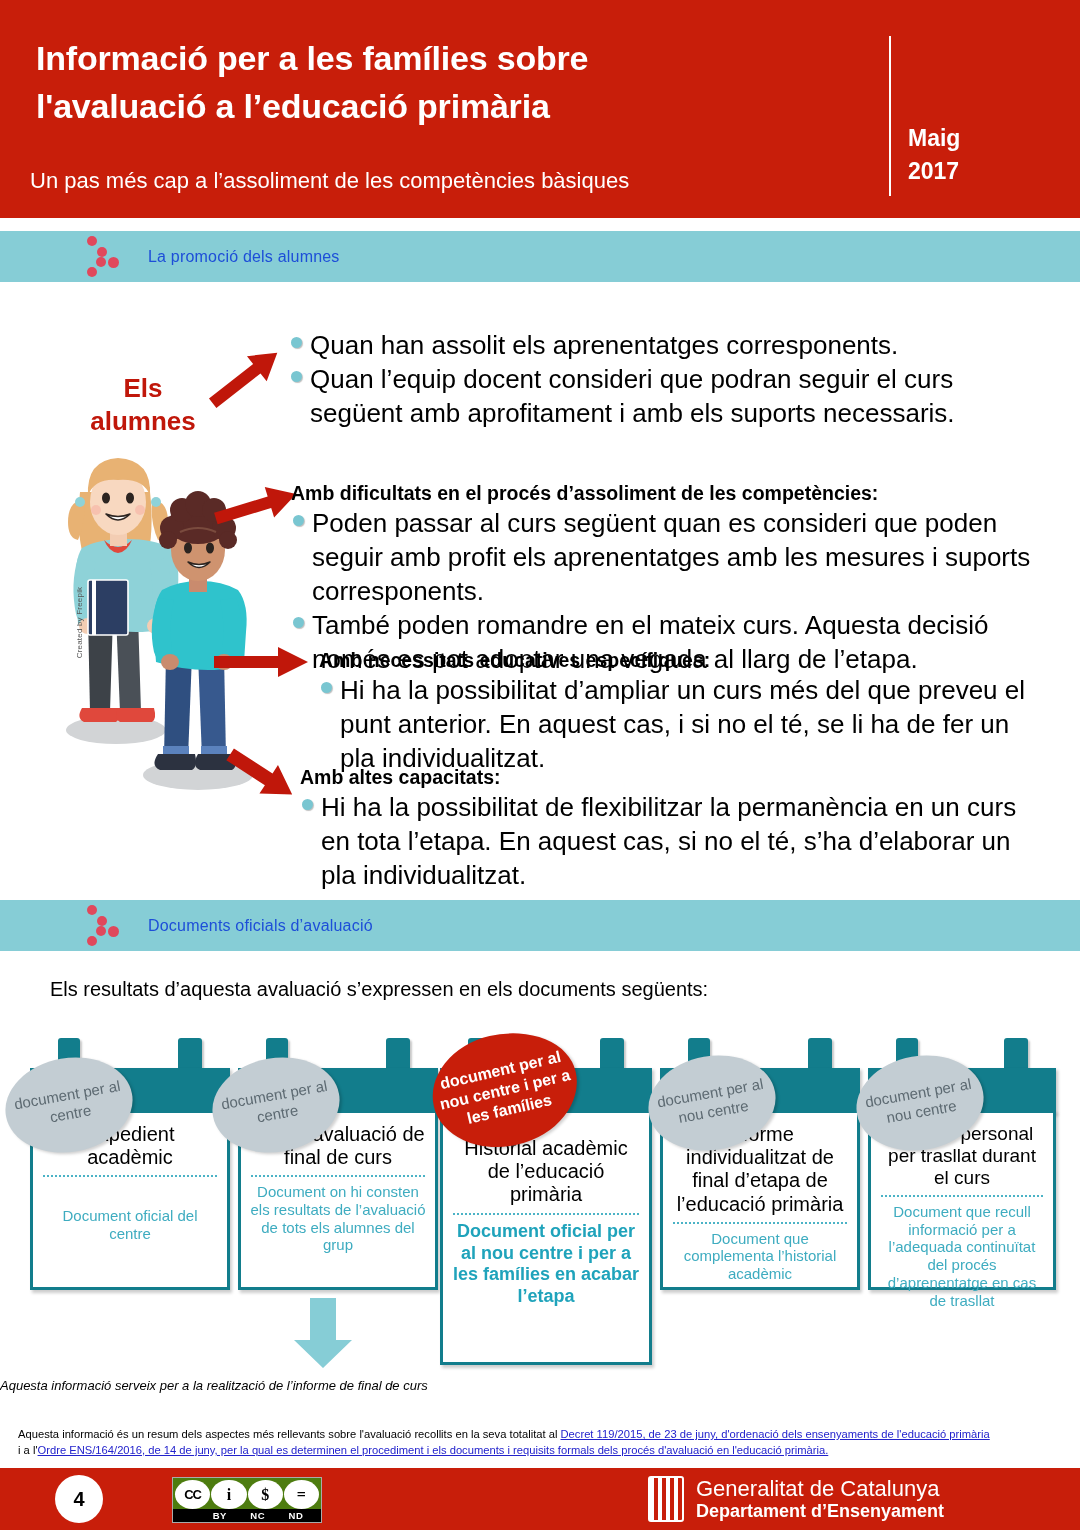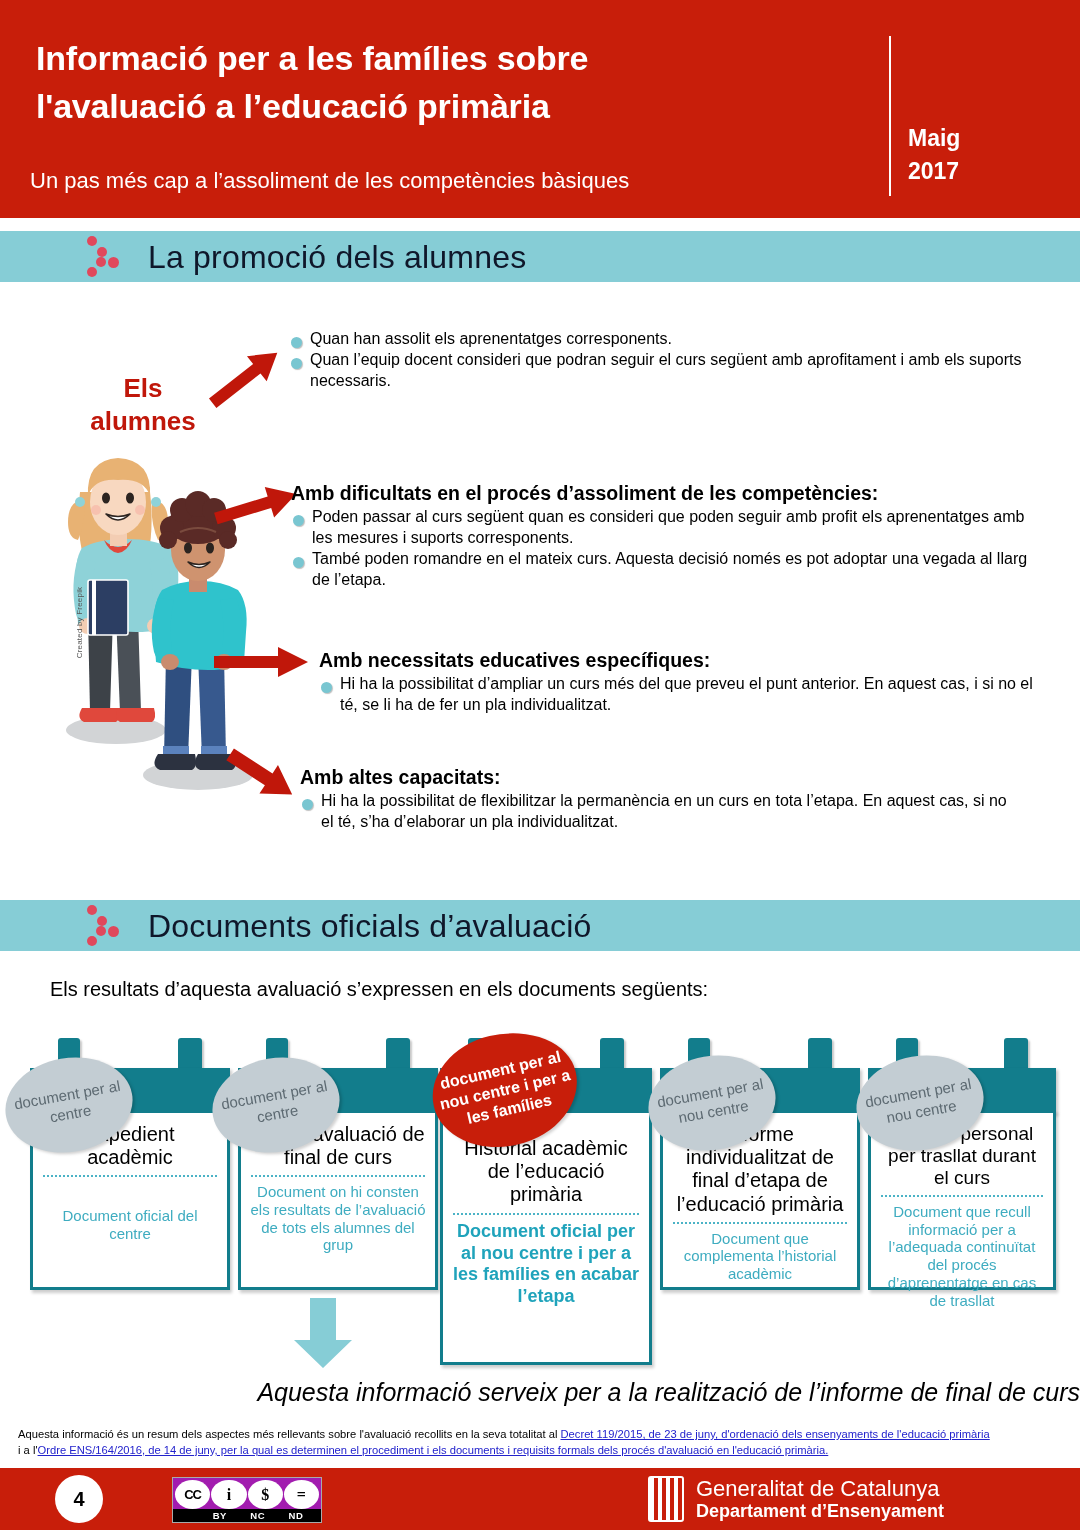--- a/index.html
+++ b/index.html
@@ -71,22 +71,22 @@
     left: 0;
     width: 1080px;
     height: 51px;
     background: #86cdd6;
   }
   .band-title {
     position: absolute;
     left: 148px;
     top: 50%;
     transform: translateY(-50%);
-    font-size: 32px;
-    color: #0f172a;
+    font-size: 16px;
+    color: #1d4ed8;
     letter-spacing: 0.2px;
     white-space: nowrap;
   }
   .dots {
     position: absolute;
     left: 85px;
     top: 50%;
     transform: translateY(-50%);
     width: 42px;
     height: 44px;
@@ -147,21 +147,21 @@
     line-height: 1.3;
   }
   .blk ul {
     list-style: none;
     margin: 0;
     padding: 0;
   }
   .blk li {
     position: relative;
     padding-left: 21px;
-    font-size: 16px;
+    font-size: 26px;
     line-height: 1.30;
     color: #000;
     margin-bottom: 0px;
   }
   .blk li::before {
     content: "";
     position: absolute;
     left: 2px;
     top: 8px;
     width: 11px;
@@ -289,22 +289,22 @@
     left: 288px;
     top: 1298px;
     width: 70px;
     height: 72px;
   }
   .caption-italic {
     position: absolute;
     left: 0;
     top: 1378px;
     width: 1080px;
-    text-align: right;
-    font-size: 25px;
+    text-align: left;
+    font-size: 13px;
     font-style: italic;
     color: #000;
   }
 
   
   .legal {
     position: absolute;
     left: 18px;
     top: 1427px;
     width: 1050px;
@@ -348,21 +348,21 @@
     width: 150px;
     height: 46px;
     background: #000000;
     border: 1px solid #aaa;
     box-sizing: border-box;
   }
   .cc-top {
     display: flex;
     gap: 1px;
     padding: 2px 2px 0 2px;
-    background: #a21caf;
+    background: #4d7c0f;
   }
   .cc-circ {
     flex: 1;
     height: 29px;
     background: #ffffff;
     border-radius: 50%;
     display: flex;
     align-items: center;
     justify-content: center;
     font-size: 16px;

